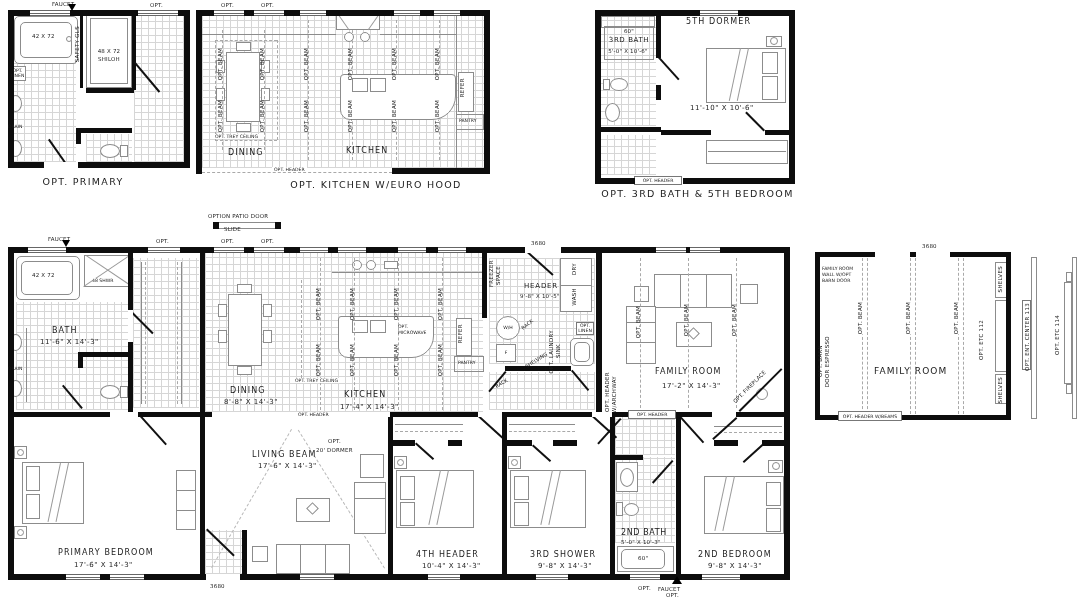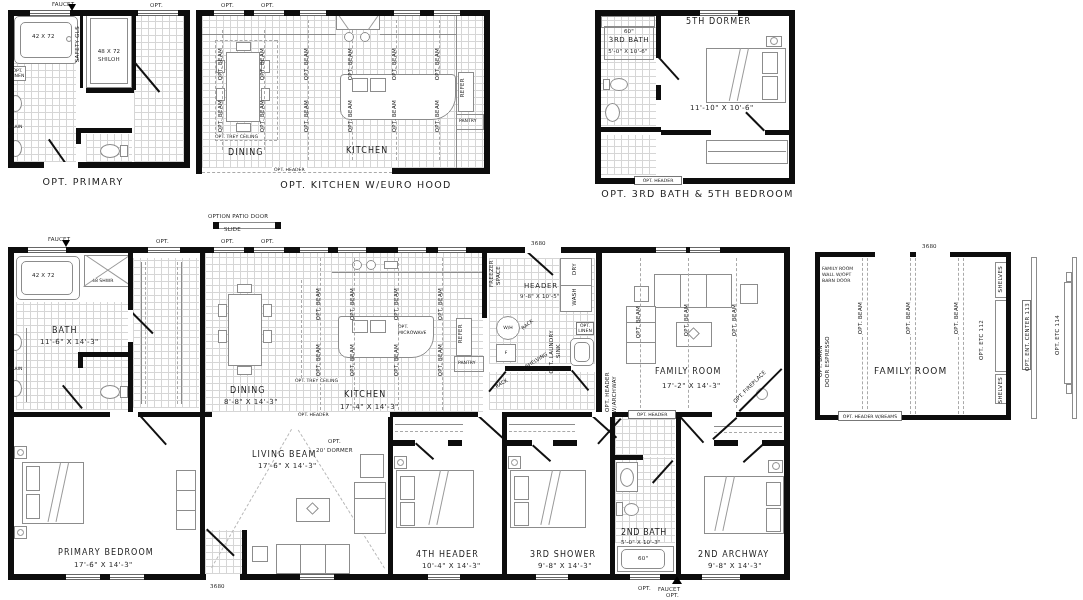--- a/index.html
+++ b/index.html
@@ -141,21 +141,21 @@
   <div class="ln" style="left:456px;top:16px;width:1px;height:152px"></div>
   <div class="f" style="left:340px;top:74px;width:116px;height:46px;border-radius:4px 4px 24px 10px"></div>
   <div class="f" style="left:352px;top:78px;width:16px;height:14px"></div>
   <div class="f" style="left:370px;top:78px;width:16px;height:14px"></div>
   <div class="f" style="left:458px;top:72px;width:16px;height:40px"></div>
   <div class="lbv" style="left:459px;top:78px">REFER</div>
   <div class="f nb" style="left:456px;top:114px;width:28px;height:16px"></div>
   <div class="lb micro" style="left:459px;top:118px">PANTRY</div>
   <div class="lb big" style="left:228px;top:148px">DINING</div>
   <div class="lb big" style="left:346px;top:146px">KITCHEN</div>
-  <div class="lb cap ctr" style="left:276px;top:180px;width:180px">OPT. KITCHEN W/EURO HOOD</div>
+  <div class="lb cap ctr" style="left:286px;top:180px;width:180px">OPT. KITCHEN W/EURO HOOD</div>
 
   <div class="t" style="left:600px;top:16px;width:56px;height:110px"></div>
   <div class="t" style="left:600px;top:135px;width:56px;height:40px"></div>
   <div class="w" style="left:595px;top:10px;width:200px;height:6px"></div>
   <div class="w" style="left:595px;top:10px;width:6px;height:174px"></div>
   <div class="w" style="left:789px;top:10px;width:6px;height:174px"></div>
   <div class="w" style="left:595px;top:178px;width:40px;height:6px"></div>
   <div class="w" style="left:683px;top:178px;width:112px;height:6px"></div>
   <div class="winh" style="left:700px;top:10px;width:38px;height:6px"></div>
   <div class="f bx" style="left:634px;top:176px;width:48px;height:9px"></div>
@@ -463,21 +463,21 @@
   <div class="w" style="left:714px;top:440px;width:24px;height:6px"></div>
   <div class="w" style="left:762px;top:440px;width:22px;height:6px"></div>
   <div class="d" style="left:762px;top:444px;height:26px;transform:rotate(48deg)"></div>
   <div class="f" style="left:768px;top:460px;width:15px;height:13px"></div>
   <div class="f circ nb" style="left:772px;top:462px;width:8px;height:8px"></div>
   <div class="f" style="left:704px;top:476px;width:80px;height:58px"></div>
   <div class="f" style="left:766px;top:482px;width:15px;height:24px"></div>
   <div class="f" style="left:766px;top:508px;width:15px;height:24px"></div>
   <div class="dg" style="left:726px;top:476px;height:56px;transform:rotate(12deg)"></div>
   <div class="dg" style="left:734px;top:476px;height:56px;transform:rotate(12deg)"></div>
-  <div class="lb big" style="left:698px;top:550px">2ND ARCHWAY</div>
+  <div class="lb big" style="left:698px;top:550px">2ND BEDROOM</div>
   <div class="lb dim" style="left:708px;top:562px">9'-8" X 14'-3"</div>
 
   <div class="w" style="left:815px;top:252px;width:196px;height:5px"></div>
   <div class="gap" style="left:875px;top:252px;width:35px;height:5px"></div>
   <div class="gap" style="left:916px;top:252px;width:34px;height:5px"></div>
   <div class="w" style="left:815px;top:252px;width:5px;height:168px"></div>
   <div class="w" style="left:1006px;top:252px;width:5px;height:168px"></div>
   <div class="w" style="left:815px;top:415px;width:196px;height:5px"></div>
   <div class="lb tiny" style="left:922px;top:243px">3680</div>
   <div class="lb micro" style="left:822px;top:266px">FAMILY ROOM</div>

